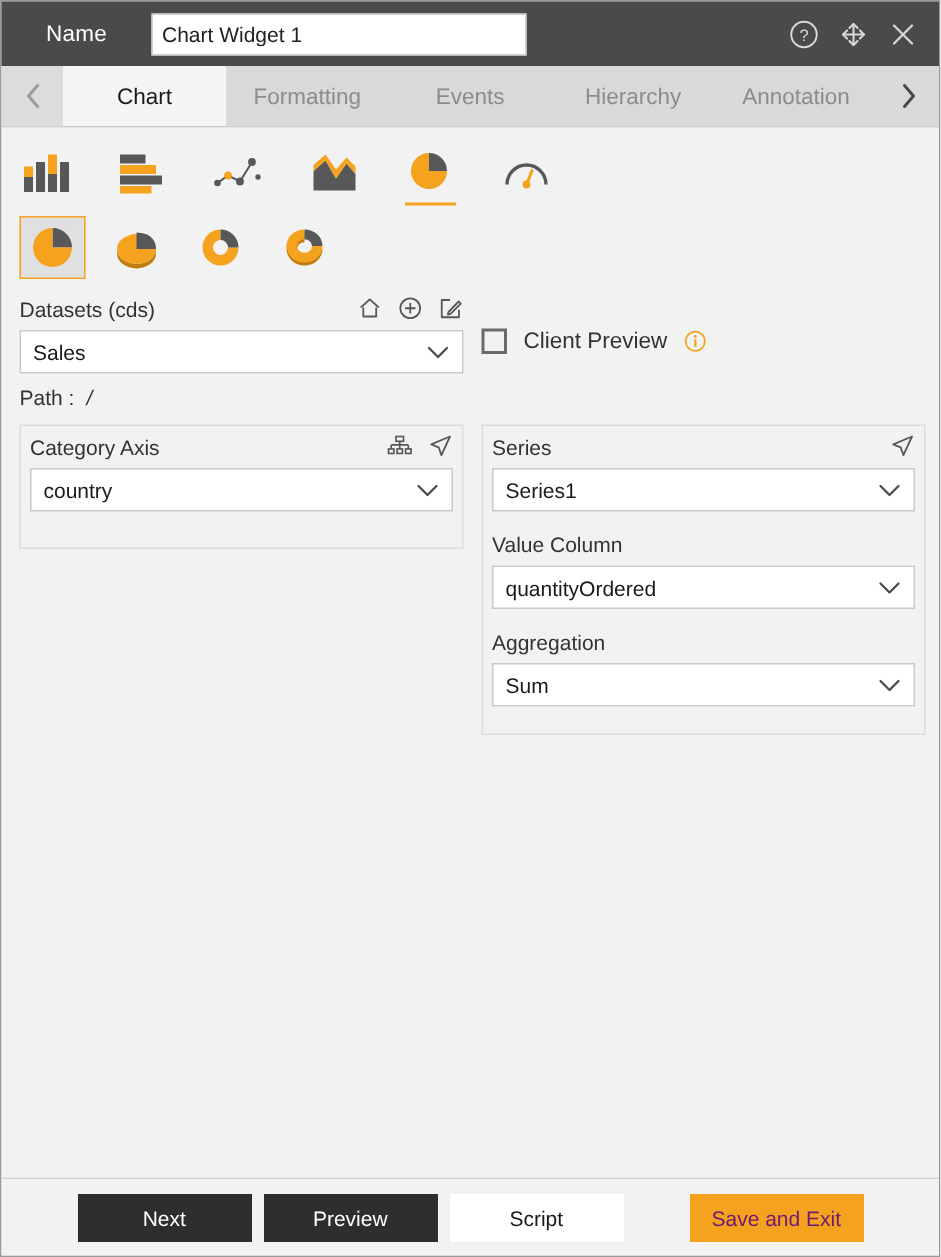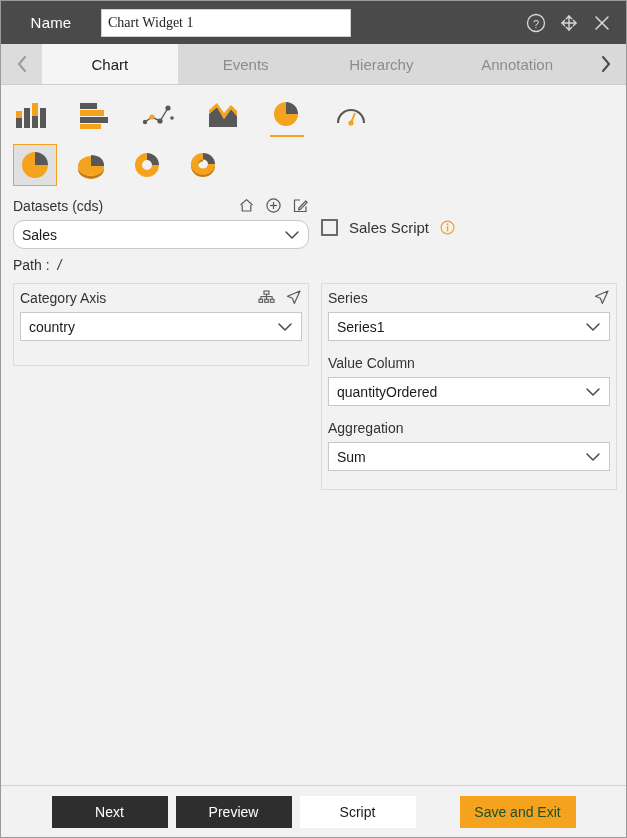--- a/index.html
+++ b/index.html
@@ -36,21 +36,21 @@
     letter-spacing: .2px;
   }
   .title-input {
     width: 250px;
     height: 28px;
     background: #ffffff;
     border: 1px solid #cfcfcf;
     font-size: 14px;
     color: #222;
     padding: 0 6px;
-    font-family: Liberation Serif, serif;
+    font-family: Liberation Sans, sans-serif;
     outline: none;
   }
   .title-actions {
     margin-left: auto;
     display: flex;
     align-items: center;
     gap: 13px;
     padding-right: 6px;
   }
   .tb-icon { width: 20px; height: 20px; display: block; cursor: pointer; }
@@ -172,21 +172,21 @@
     right: 8px; top: 50%;
     transform: translateY(-50%);
     display: block;
   }
 
   
   .datasets-block {
     position: absolute;
     left: 12px; top: 6px; width: 296px;
   }
-  .datasets-block .select { margin-top: 6px; border-radius: 11px; }
+  .datasets-block .select { margin-top: 6px; }
   .path-line {
     margin-top: 8px;
     font-size: 14px;
     color: #333;
   }
   .path-line .slash { color: #333; padding-left: 8px; font-style: italic; }
 
   
   .client-script {
     position: absolute;
@@ -243,21 +243,21 @@
     min-width: 116px;
     font-size: 14px;
     display: flex; align-items: center; justify-content: center;
     cursor: pointer;
     border: none;
     font-family: "Liberation Sans", sans-serif;
     padding: 16px 14px;
   }
   .btn.dark { background: #2e2e2e; color: #ffffff; }
   .btn.light { background: #ffffff; color: #1a1a1a; }
-  .btn.accent { background: #f5a21e; color: #14532d; margin-left: 36px; }
+  .btn.accent { background: #f5a21e; color: #701a75; margin-left: 36px; }
 </style>
 </head>
 <body>
 
 <div id="app">
 
   <div class="titlebar">
     <div class="title-label">Name</div>
     <input class="title-input" type="text" value="Chart Widget 1" style="">
     <div class="title-actions">
@@ -291,20 +291,21 @@
   </div>
 
   <div class="tabbar">
     <div class="tab-arrow left">
       <svg width="16" height="22" viewBox="0 0 16 22">
         <polyline points="11,4 5,11 11,18" fill="none" stroke="#9b9b9b" stroke-width="2" stroke-linecap="round" stroke-linejoin="round"></polyline>
       </svg>
     </div>
     <div class="tabs">
       <div class="tab active">Chart</div>
+      <div class="tab">Formatting</div>
       <div class="tab">Events</div>
       <div class="tab">Hierarchy</div>
       <div class="tab">Annotation</div>
     </div>
     <div class="tab-arrow">
       <svg width="16" height="22" viewBox="0 0 16 22">
         <polyline points="5,4 11,11 5,18" fill="none" stroke="#4a4a4a" stroke-width="2" stroke-linecap="round" stroke-linejoin="round"></polyline>
       </svg>
     </div>
   </div>
@@ -440,21 +441,21 @@
           </svg>
         </span>
       </div>
       <div class="path-line">
         <span>Path :</span><span class="slash">/</span>
       </div>
     </div>
 
     <div class="client-script">
       <span class="cs-box"></span>
-      <span class="cs-label">Sales Script</span>
+      <span class="cs-label">Client Preview</span>
       <span class="cs-info">
         <svg width="15" height="15" viewBox="0 0 15 15">
           <circle cx="7.5" cy="7.5" r="6.4" fill="none" stroke="#f5a21e" stroke-width="1.2"></circle>
           <circle cx="7.5" cy="4.3" r="0.95" fill="#f5a21e"></circle>
           <rect x="6.8" y="6.2" width="1.5" height="5.1" fill="#f5a21e"></rect>
         </svg>
       </span>
     </div>
 
     <div class="cat-panel">

